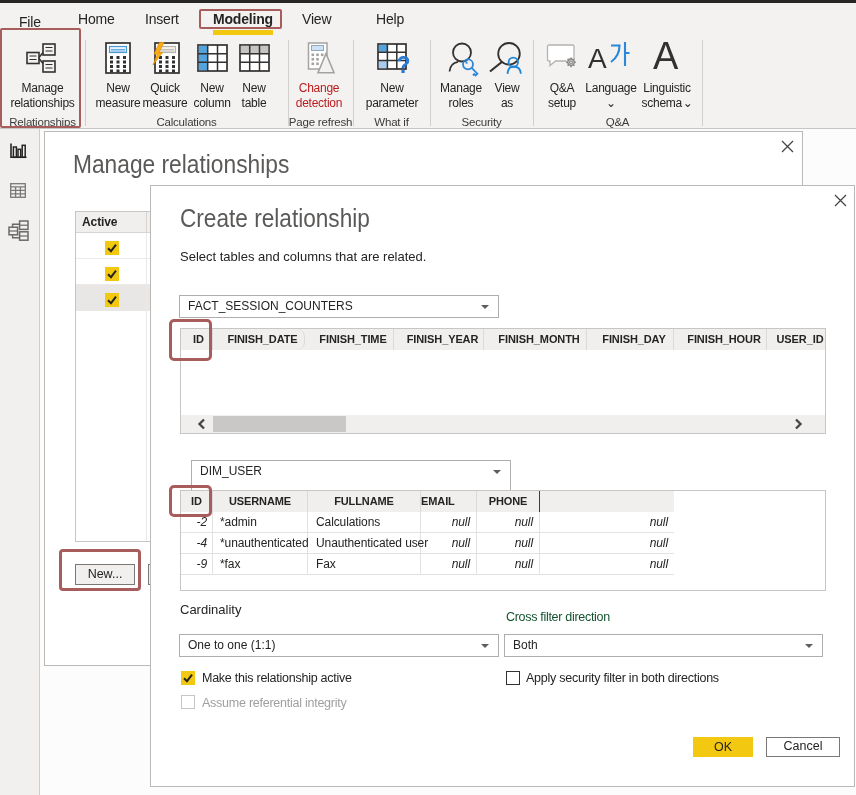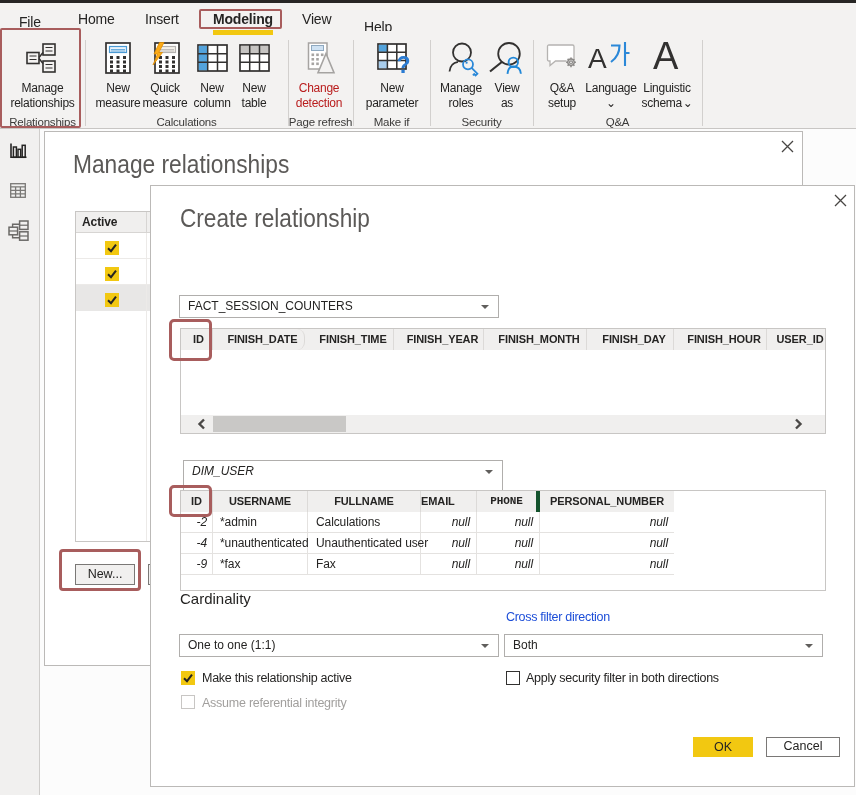--- a/index.html
+++ b/index.html
@@ -20,37 +20,37 @@
 <div id="page">
 
   <div class="ab" style="left:0;top:0;width:856px;height:3px;background:#272625;"></div>
 
   <div class="ab" style="left:0;top:3px;width:856px;height:28px;background:#f3f2f1;">
     <span class="menuitem" style="left:19px;top:10.5px;">File</span>
     <span class="menuitem" style="left:78px;">Home</span>
     <span class="menuitem" style="left:145px;">Insert</span>
     <span class="menuitem" style="left:213px;font-weight:bold;">Modeling</span>
     <span class="menuitem" style="left:302px;">View</span>
-    <span class="menuitem" style="left:364px;margin-top:8px;">Help</span>
+    <span class="menuitem" style="left:376px;">Help</span>
   </div>
   <div class="ab" style="left:213px;top:30px;width:60px;height:5px;background:#f2c811;z-index:51;"></div>
   <div class="redbox" style="left:199px;top:9px;width:83px;height:20px;"></div>
 
   <div class="ab" style="left:0;top:31px;width:856px;height:98px;background:#f3f2f1;border-bottom:1px solid #c8c6c4;">
     <div class="sep" style="left:85px;"></div>
     <div class="sep" style="left:288px;"></div>
     <div class="sep" style="left:353px;"></div>
     <div class="sep" style="left:430px;"></div>
     <div class="sep" style="left:533px;"></div>
     <div class="sep" style="left:702px;"></div>
 
     <div class="grplbl" style="left:0px;top:85px;width:85px;">Relationships</div>
     <div class="grplbl" style="left:85px;top:85px;width:203px;">Calculations</div>
     <div class="grplbl" style="left:288px;top:85px;width:65px;">Page refresh</div>
-    <div class="grplbl" style="left:353px;top:85px;width:77px;">Make if</div>
+    <div class="grplbl" style="left:353px;top:85px;width:77px;">What if</div>
     <div class="grplbl" style="left:430px;top:85px;width:103px;">Security</div>
     <div class="grplbl" style="left:533px;top:85px;width:169px;">Q&amp;A</div>
 
     <div class="btnlbl" style="left:0px;top:50px;width:85px;">Manage<br>relationships</div>
     <div class="btnlbl" style="left:93px;top:50px;width:50px;">New<br>measure</div>
     <div class="btnlbl" style="left:140px;top:50px;width:50px;">Quick<br>measure</div>
     <div class="btnlbl" style="left:188px;top:50px;width:48px;">New<br>column</div>
     <div class="btnlbl" style="left:232px;top:50px;width:44px;">New<br>table</div>
     <div class="btnlbl" style="left:288px;top:50px;width:62px;color:#b91c1c;">Change<br>detection</div>
     <div class="btnlbl" style="left:360px;top:50px;width:64px;">New<br>parameter</div>
@@ -228,20 +228,21 @@
     <div class="ab" style="left:30px;top:432px;width:60px;height:21px;background:#f1f0ef;border:1px solid #7a7876;font-size:12.5px;color:#252423;text-align:center;line-height:19px;">New...</div>
     <div class="ab" style="left:103px;top:432px;width:60px;height:21px;background:#f1f0ef;border:1px solid #7a7876;"></div>
   </div>
   <div class="redbox" style="left:59px;top:549px;width:82px;height:42px;border-width:3px;border-radius:4px;"></div>
 
   <div id="dlg2" class="ab" style="left:150px;top:185px;width:705px;height:602px;background:#fff;border:1px solid #bbb9b7;">
     <div class="ab" style="left:29px;top:17px;width:300px;height:34px;font-size:26px;color:#5b5957;transform:scaleX(0.87);transform-origin:0 0;white-space:nowrap;">Create relationship</div>
     <svg class="ab" style="left:683px;top:8px;" width="13" height="13" viewBox="0 0 13 13">
         <path d="M1,1 L12,12 M12,1 L1,12" stroke="#484644" stroke-width="1.3" fill="none"></path>
       </svg>
+    <div class="ab" style="left:29px;top:63px;font-size:13px;color:#252423;">Select tables and columns that are related.</div>
 
     <div class="combo" style="left:28px;top:109px;width:320px;height:23px;">FACT_SESSION_COUNTERS<div class="caret"></div></div>
 
     <div class="ab" style="left:29px;top:142px;width:646px;height:106px;border:1px solid #c8c6c4;background:#fff;">
       <div class="ab" style="left:0;top:0;width:644px;height:21px;background:#f0efee;display:flex;">
         <div class="hcell" style="width:32px;padding-left:4px;border-right:1px solid #dcdad8;">ID</div>
         <div class="hcell" style="width:92px;padding-left:8px;border-right:1px solid #dcdad8;border-radius:8px;">FINISH_DATE</div>
         <div class="hcell" style="width:89px;padding-left:8px;border-right:1px solid #dcdad8;">FINISH_TIME</div>
         <div class="hcell" style="width:90px;padding-left:8px;border-right:1px solid #dcdad8;">FINISH_YEAR</div>
         <div class="hcell" style="width:103px;padding-left:8px;border-right:1px solid #dcdad8;">FINISH_MONTH</div>
@@ -254,30 +255,29 @@
         <svg class="ab" style="left:16px;top:3px;" width="9" height="12" viewBox="0 0 9 12">
             <path d="M7,1.5 L2.5,6 L7,10.5" stroke="#4a4846" stroke-width="2.4" fill="none"></path>
           </svg>
         <div class="ab" style="left:32px;top:1px;width:133px;height:16px;background:#c9c8c6;"></div>
         <svg class="ab" style="left:613px;top:3px;" width="9" height="12" viewBox="0 0 9 12">
             <path d="M2,1.5 L6.5,6 L2,10.5" stroke="#4a4846" stroke-width="2.4" fill="none"></path>
           </svg>
       </div>
     </div>
 
-    <div class="combo" style="left:32px;top:274px;width:320px;height:39px;font-style:italic;">DIM_USER<div class="caret"></div></div>
+    <div class="combo" style="left:40px;top:274px;width:320px;height:39px;">DIM_USER<div class="caret"></div></div>
 
     <div class="ab" style="left:29px;top:304px;width:646px;height:101px;border:1px solid #c8c6c4;background:#fff;font-size:12px;letter-spacing:-0.1px;color:#252423;white-space:nowrap;">
       <div class="ab" style="left:0;top:0;width:493px;height:21px;background:#f0efee;display:flex;">
         <div class="hcell" style="width:32px;text-align:center;border-right:1px solid #dcdad8;">ID</div>
         <div class="hcell" style="width:95px;text-align:center;border-right:1px solid #dcdad8;">USERNAME</div>
         <div class="hcell" style="width:113px;text-align:center;border-right:1px solid #dcdad8;">FULLNAME</div>
         <div class="hcell" style="width:56px;text-align:left;border-right:1px solid #dcdad8;">EMAIL</div>
-        <div class="hcell" style="width:63px;border-right:4px solid #14532d;font-family:Liberation Mono, monospace;">PHONE</div>
-        <div class="hcell" style="width:134px;text-align:center;">PERSONAL_NUMBER</div>
+        <div class="hcell" style="width:63px;border-right:1px solid #14532d;">PHONE</div>
       </div>
       <div class="ab" style="left:0;top:21px;width:493px;height:21px;border-bottom:1px solid #e4e2e0;display:flex;line-height:20px;">
         <div style="width:32px;text-align:right;padding-right:5px;font-style:italic;border-right:1px solid #e4e2e0;">-2</div>
         <div style="width:95px;padding-left:7px;border-right:1px solid #e4e2e0;">*admin</div>
         <div style="width:113px;padding-left:8px;border-right:1px solid #e4e2e0;">Calculations</div>
         <div style="width:56px;text-align:right;padding-right:6px;font-style:italic;border-right:1px solid #e4e2e0;">null</div>
         <div style="width:63px;text-align:right;padding-right:6px;font-style:italic;border-right:1px solid #e4e2e0;">null</div>
         <div style="width:134px;text-align:right;padding-right:6px;font-style:italic;">null</div>
       </div>
       <div class="ab" style="left:0;top:42px;width:493px;height:21px;border-bottom:1px solid #e4e2e0;display:flex;line-height:20px;">
@@ -291,22 +291,22 @@
       <div class="ab" style="left:0;top:63px;width:493px;height:21px;border-bottom:1px solid #e4e2e0;display:flex;line-height:20px;">
         <div style="width:32px;text-align:right;padding-right:5px;font-style:italic;border-right:1px solid #e4e2e0;">-9</div>
         <div style="width:95px;padding-left:7px;border-right:1px solid #e4e2e0;">*fax</div>
         <div style="width:113px;padding-left:8px;border-right:1px solid #e4e2e0;">Fax</div>
         <div style="width:56px;text-align:right;padding-right:6px;font-style:italic;border-right:1px solid #e4e2e0;">null</div>
         <div style="width:63px;text-align:right;padding-right:6px;font-style:italic;border-right:1px solid #e4e2e0;">null</div>
         <div style="width:134px;text-align:right;padding-right:6px;font-style:italic;">null</div>
       </div>
     </div>
 
-    <div class="ab" style="left:29px;top:404px;font-size:15px;color:#252423;">Cardinality</div>
-    <div class="ab" style="left:355px;top:424px;font-size:12.5px;letter-spacing:-0.3px;color:#1d4ed8;">Cross filter direction</div>
+    <div class="ab" style="left:29px;top:416px;font-size:13px;color:#252423;">Cardinality</div>
+    <div class="ab" style="left:355px;top:424px;font-size:12.5px;letter-spacing:-0.3px;color:#14532d;">Cross filter direction</div>
     <div class="combo" style="left:28px;top:448px;width:320px;height:23px;">One to one (1:1)<div class="caret"></div></div>
     <div class="combo" style="left:353px;top:448px;width:319px;height:23px;">Both<div class="caret"></div></div>
 
     <svg class="ab" style="left:30px;top:485px;" width="14" height="14">
         <rect width="14" height="14" fill="#f2c811"></rect>
         <path d="M3,7.2 L6,10.2 L11,3.6" stroke="#252423" stroke-width="2" fill="none"></path>
       </svg>
     <div class="ab" style="left:51px;top:485px;font-size:12.5px;letter-spacing:-0.25px;color:#252423;">Make this relationship active</div>
     <div class="ab" style="left:355px;top:485px;width:14px;height:14px;border:1.6px solid #323130;background:#fff;"></div>
     <div class="ab" style="left:375px;top:485px;font-size:12.5px;letter-spacing:-0.25px;color:#252423;">Apply security filter in both directions</div>

